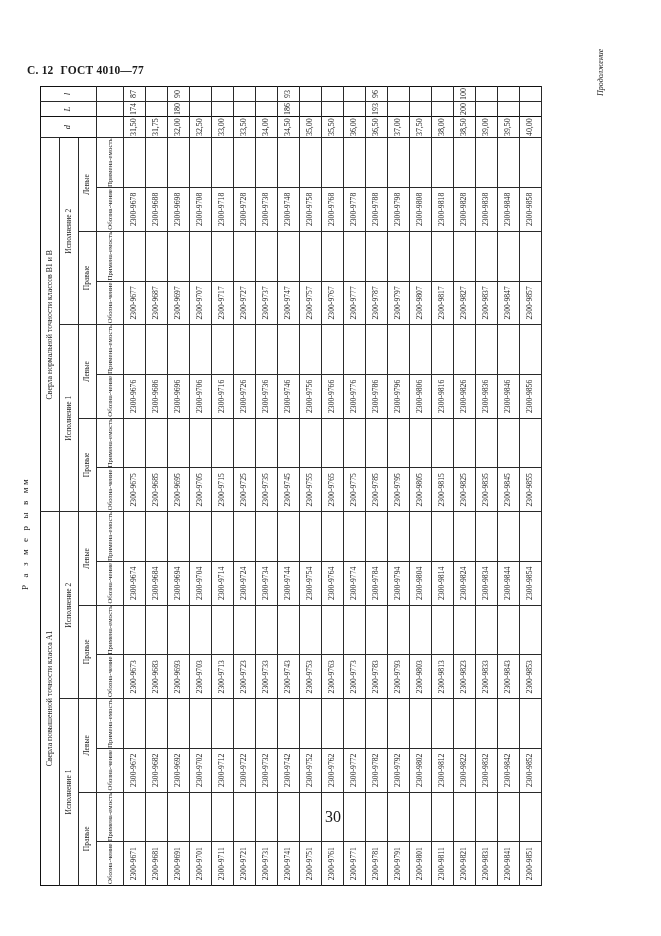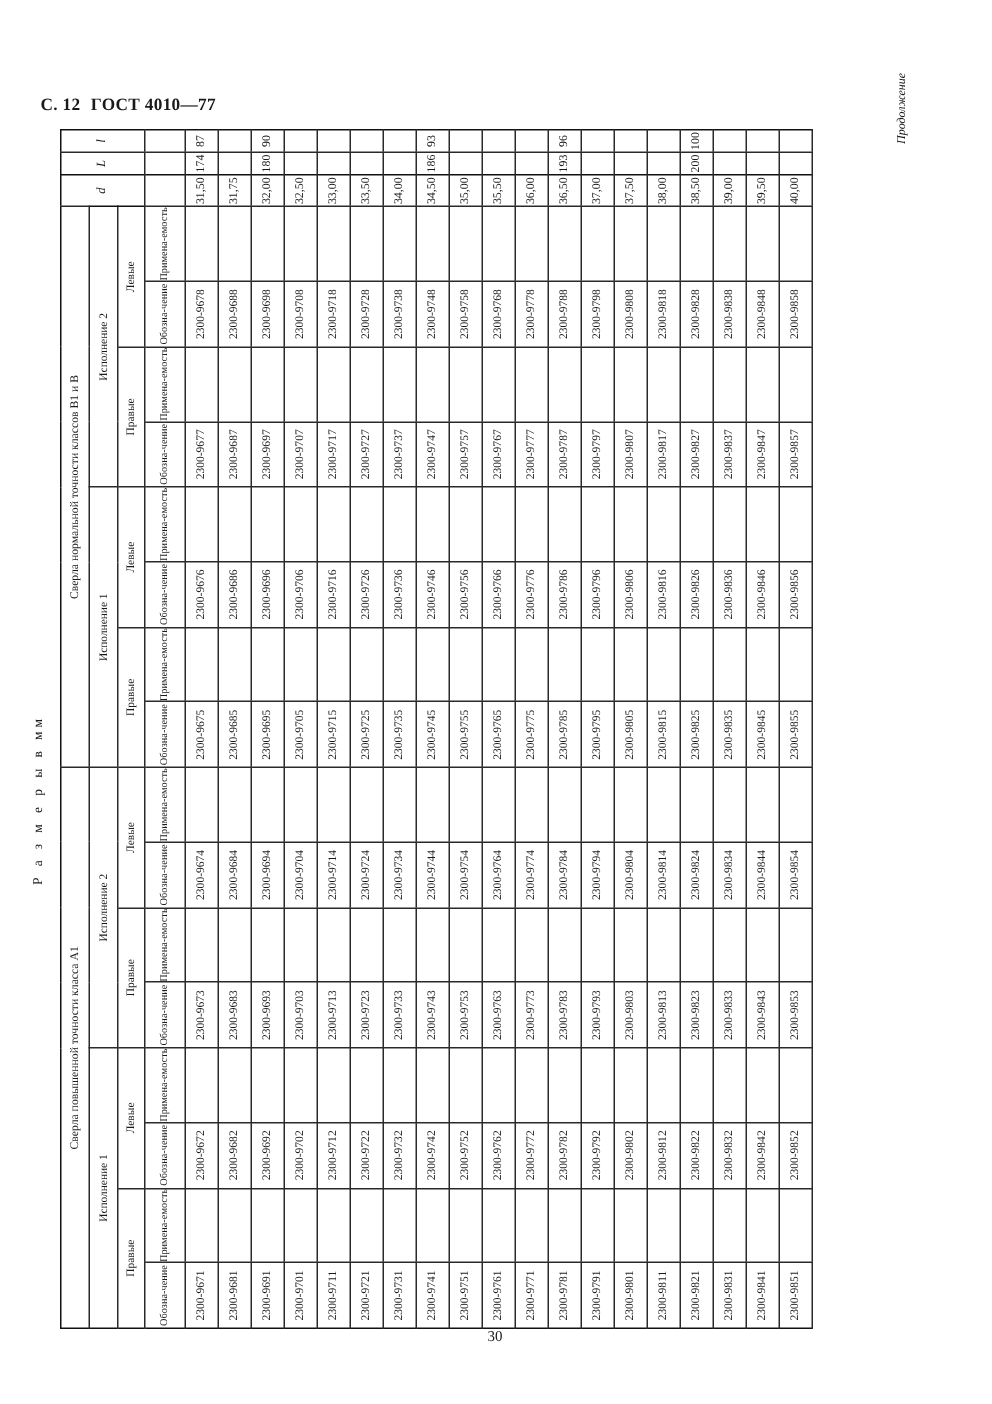--- a/index.html
+++ b/index.html
@@ -18,22 +18,22 @@
   .page-header .sep{display:inline-block;width:7px;}
 
   .cont-label{
     position:absolute;left:596px;top:96px;
     font-size:8px;font-style:italic;
     transform:rotate(-90deg);transform-origin:left top;
     white-space:nowrap;
   }
 
   .page-number{
-    position:absolute;left:325px;top:886px;
-    font-size:10px;
+    position:absolute;left:325px;top:808px;
+    font-size:16px;
   }
 
   
   .stage{
     position:absolute;left:18px;top:86px;
     width:605px;height:800px;
   }
   .rot{
     position:absolute;left:0;top:800px;
     width:800px;height:605px;

